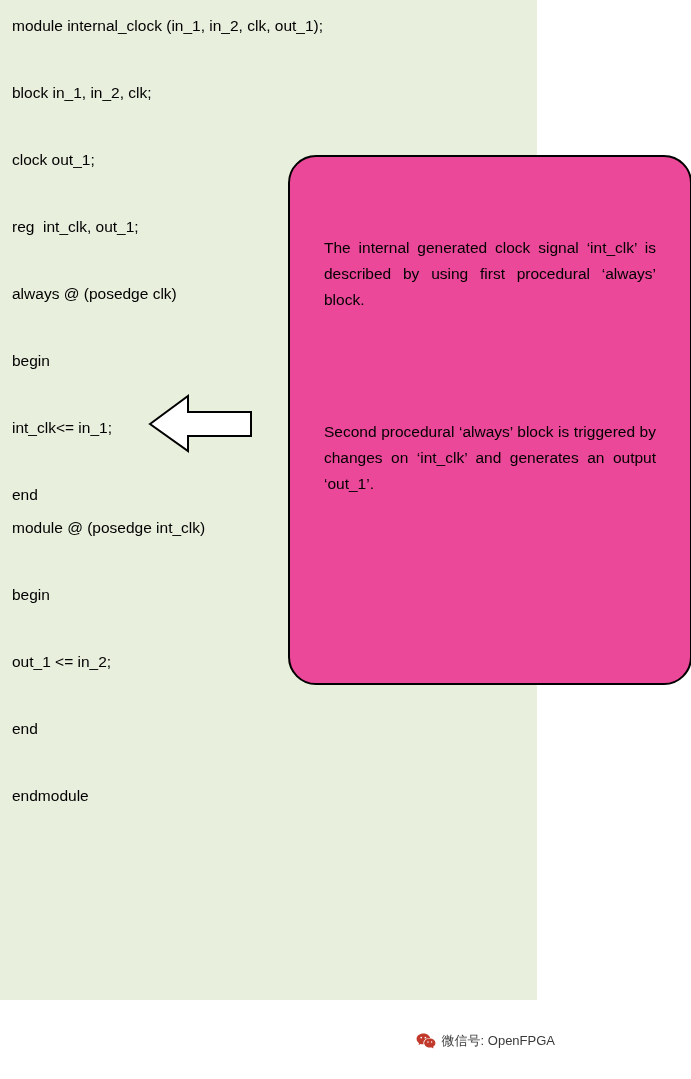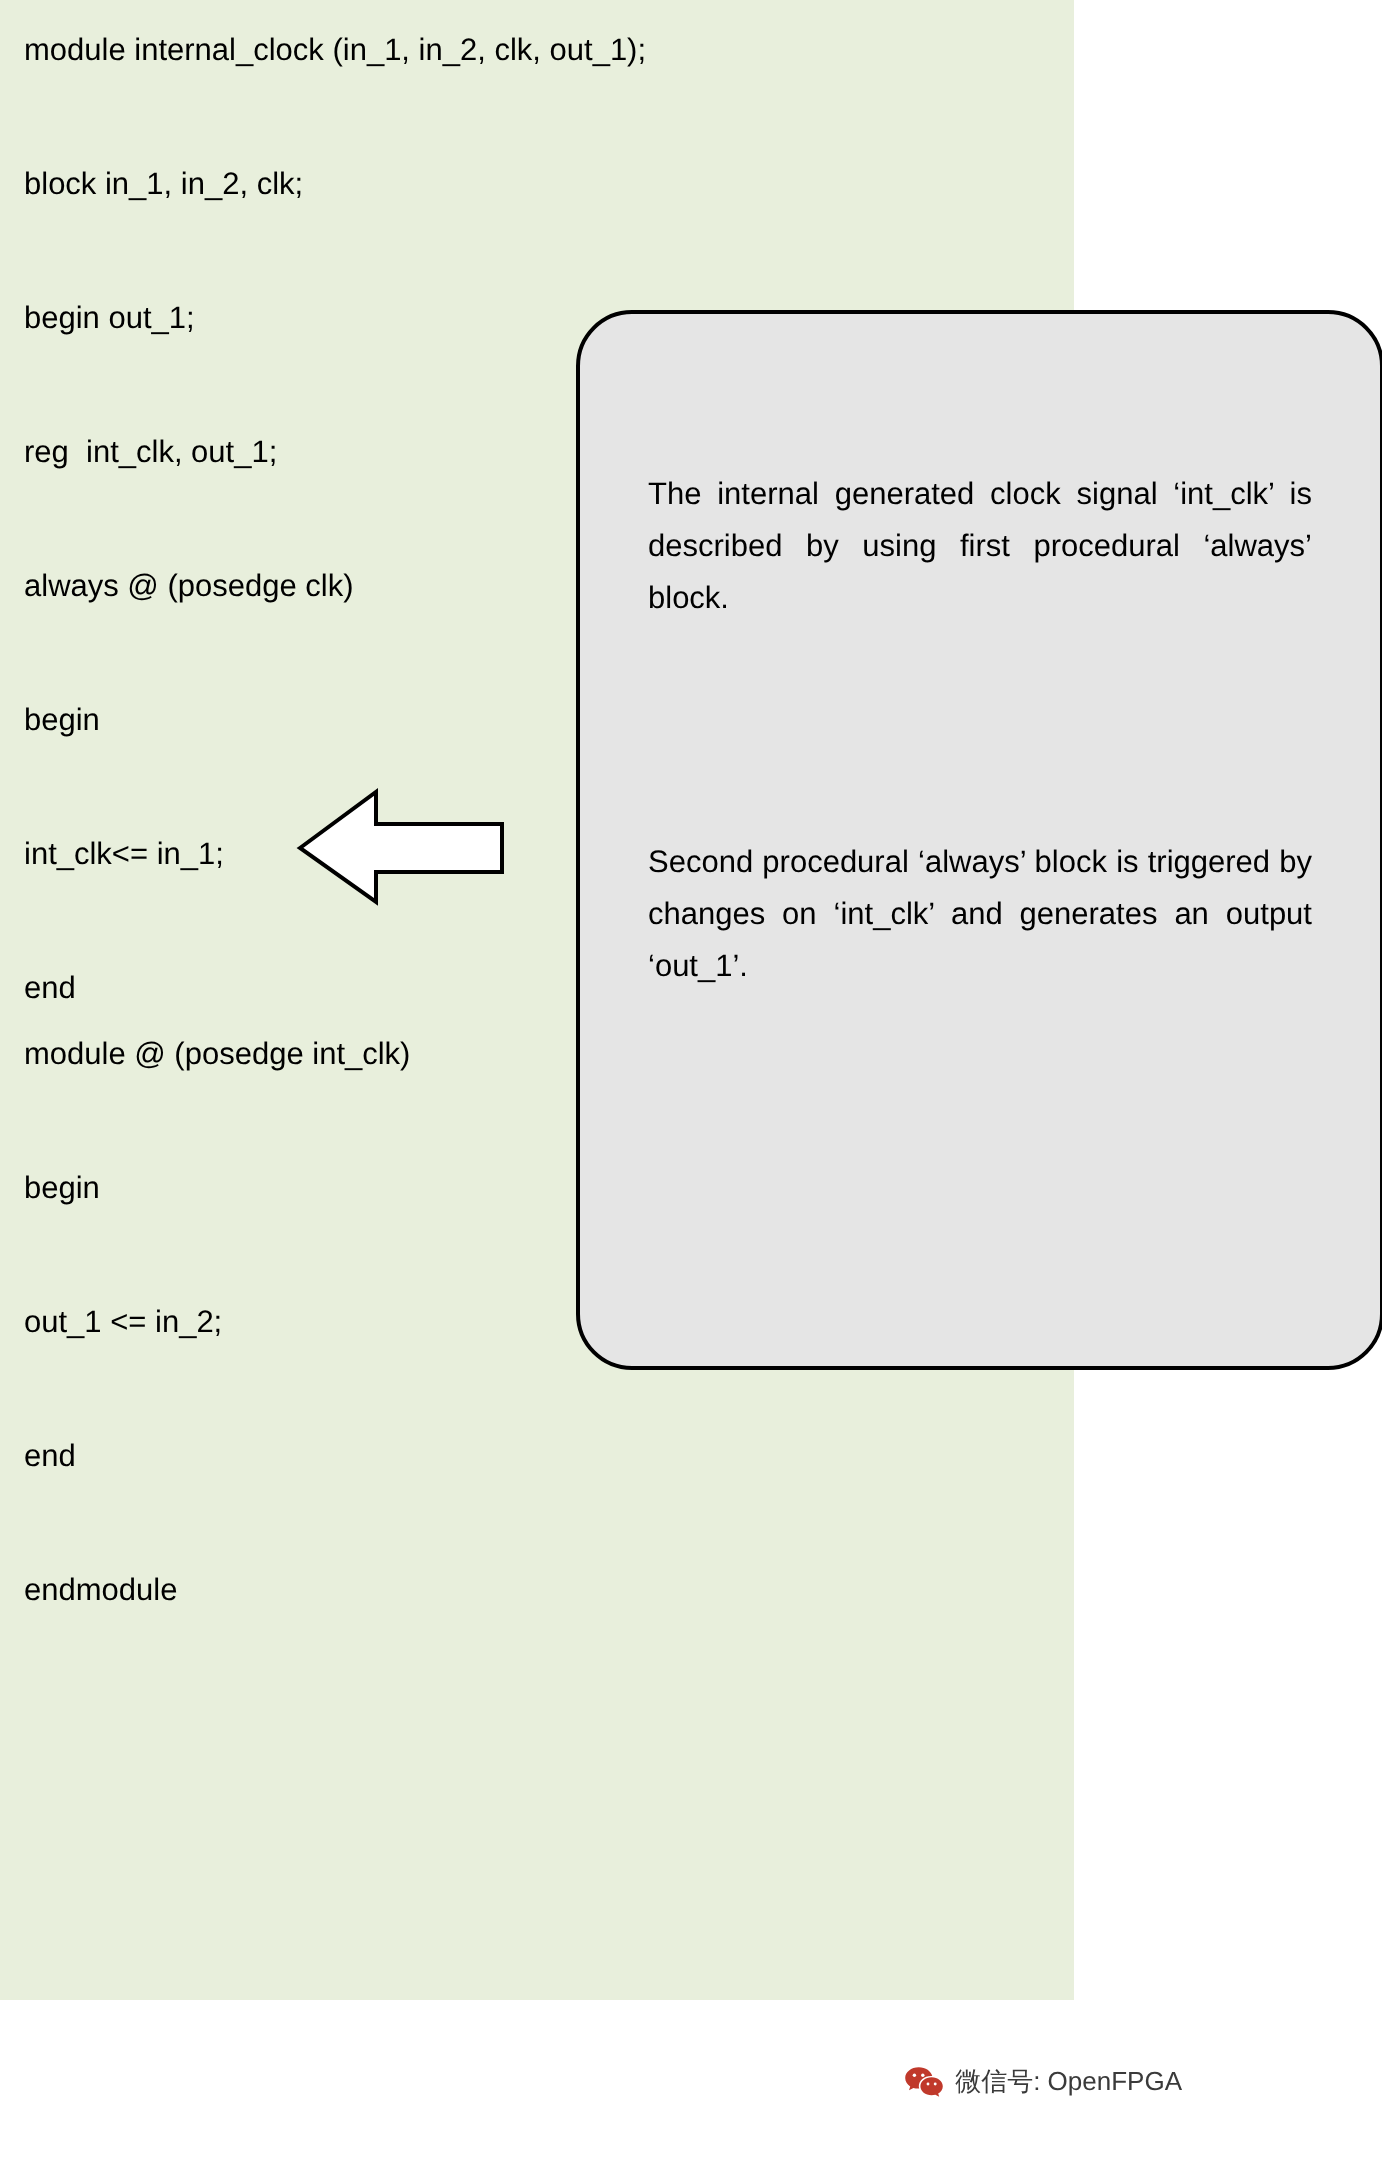--- a/index.html
+++ b/index.html
@@ -38,21 +38,21 @@
   .code-gap-big { height: 48px; }
   .code-gap-small { height: 14px; }
 
   #callout {
     position: absolute;
     left: 288px;
     top: 155px;
     width: 404px;
     height: 530px;
     box-sizing: border-box;
-    background: #e5e5e5;
+    background: #ec4899;
     border: 2px solid #000000;
     border-radius: 28px;
   }
   .callout-text {
     position: absolute;
     left: 34px;
     width: 332px;
     font-size: 15.5px;
     line-height: 26px;
     color: #000000;
@@ -70,21 +70,20 @@
     width: 105px;
     height: 59px;
   }
 
   #footer {
     position: absolute;
     left: 0;
     top: 1032px;
     width: 573px;
     height: 36px;
-    margin-left: 36px;
   }
   #footer-inner {
     position: absolute;
     right: 18px;
     top: 0;
     display: flex;
     align-items: center;
     gap: 6px;
   }
   #wechat-icon {
@@ -99,21 +98,21 @@
 </style>
 </head>
 <body>
 
 <div id="code-panel">
   <div id="code-lines">
     <div class="code-line">module internal_clock (in_1, in_2, clk, out_1);</div>
     <div class="code-gap-big"></div>
     <div class="code-line">block in_1, in_2, clk;</div>
     <div class="code-gap-big"></div>
-    <div class="code-line">begin out_1;</div>
+    <div class="code-line">clock out_1;</div>
     <div class="code-gap-big"></div>
     <div class="code-line">reg  int_clk, out_1;</div>
     <div class="code-gap-big"></div>
     <div class="code-line">always @ (posedge clk)</div>
     <div class="code-gap-big"></div>
     <div class="code-line">begin</div>
     <div class="code-gap-big"></div>
     <div class="code-line">int_clk&lt;= in_1;</div>
     <div class="code-gap-big"></div>
     <div class="code-line">end</div>

